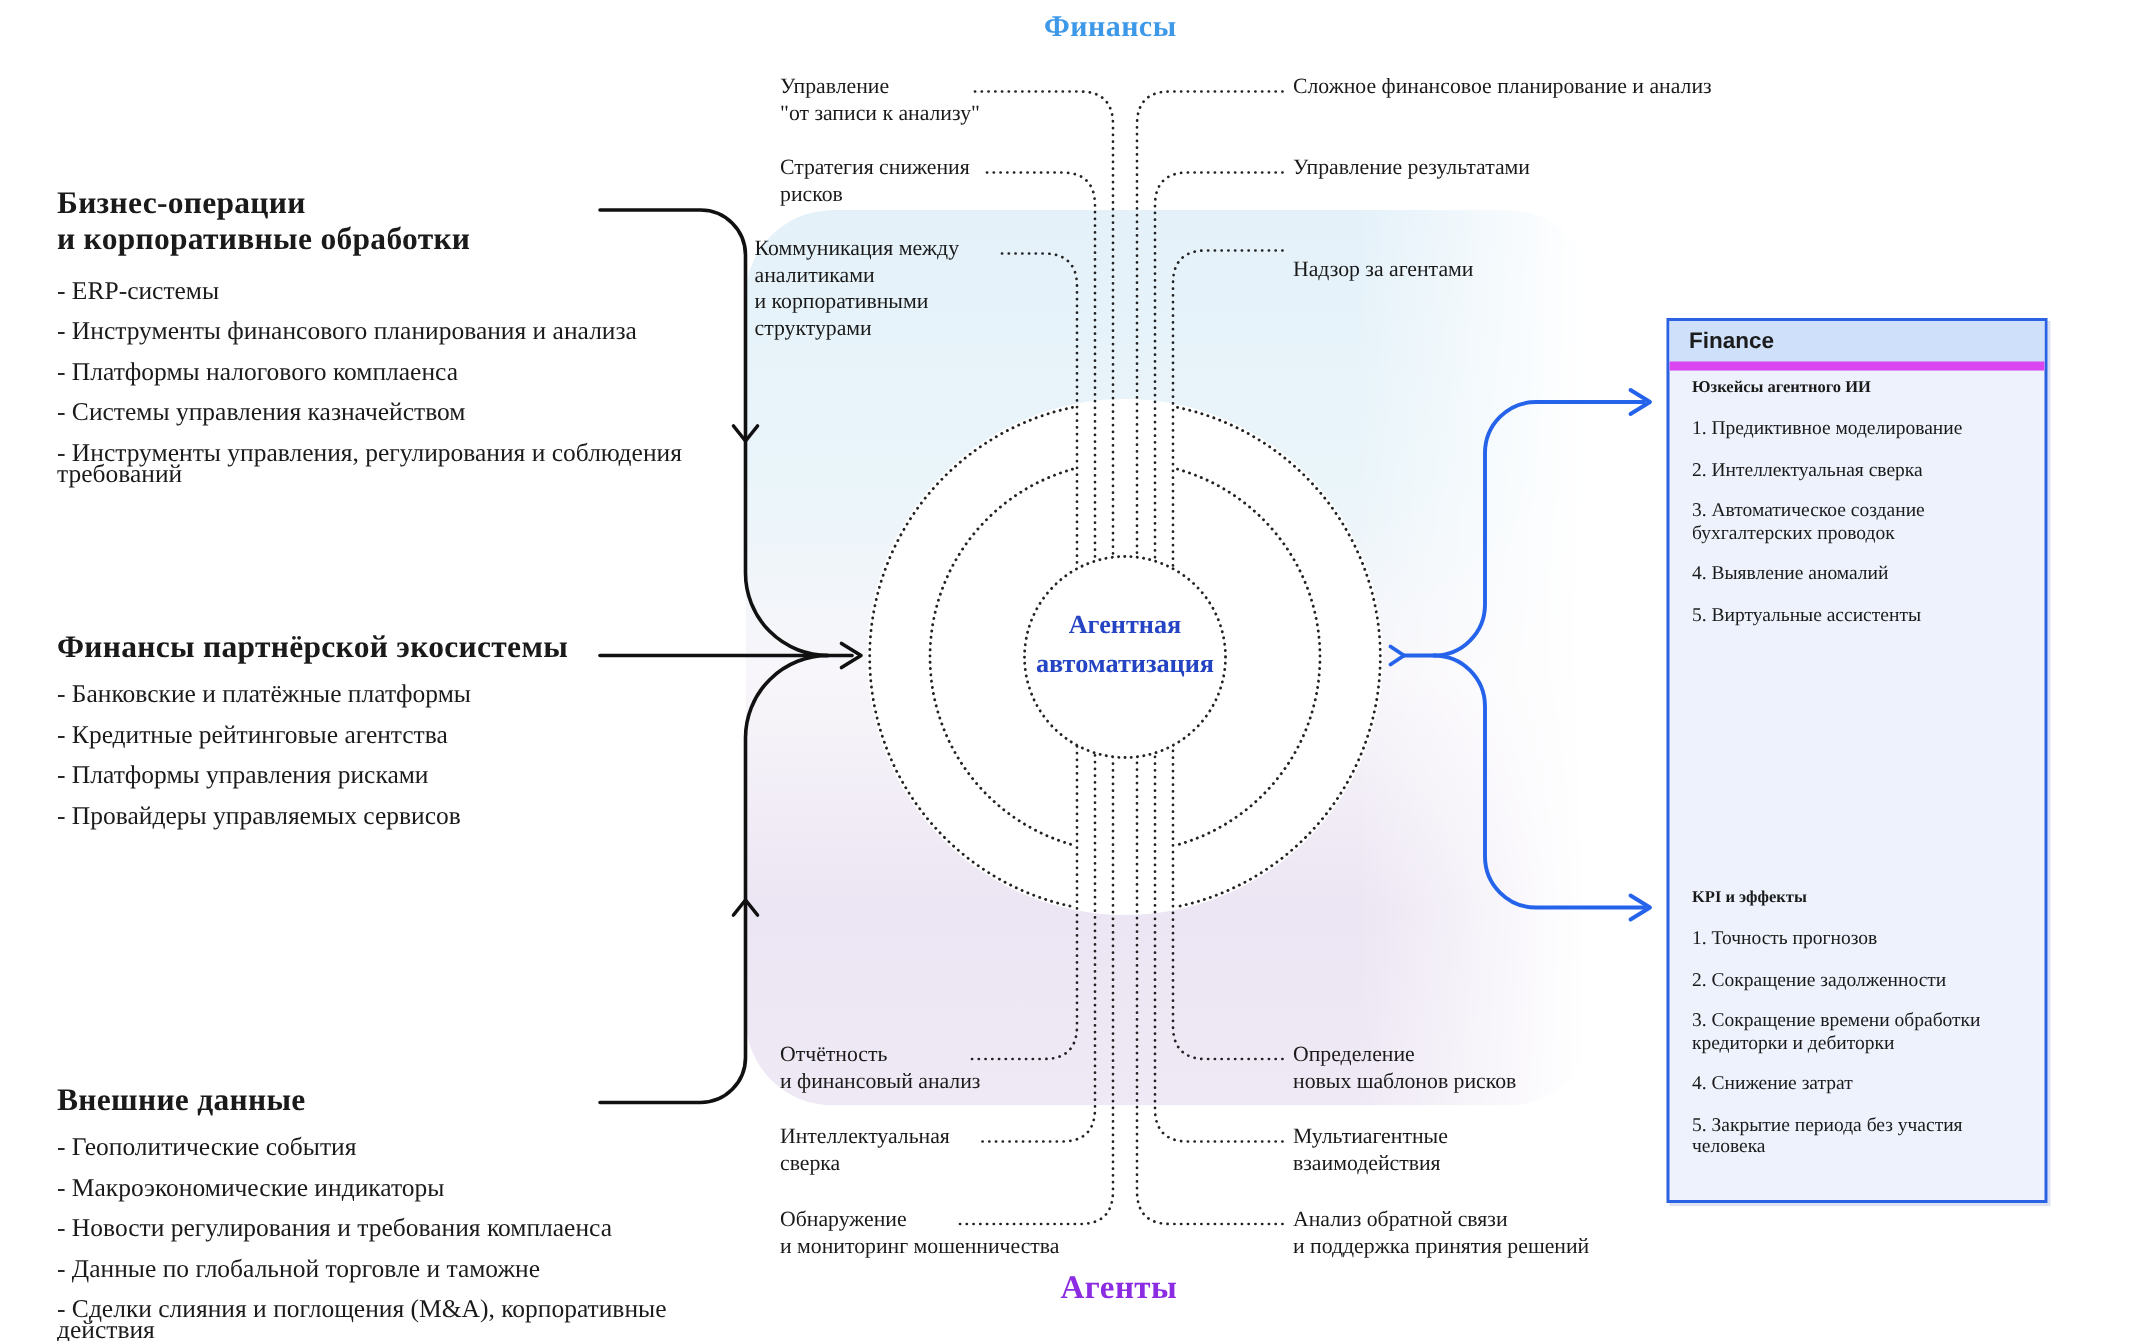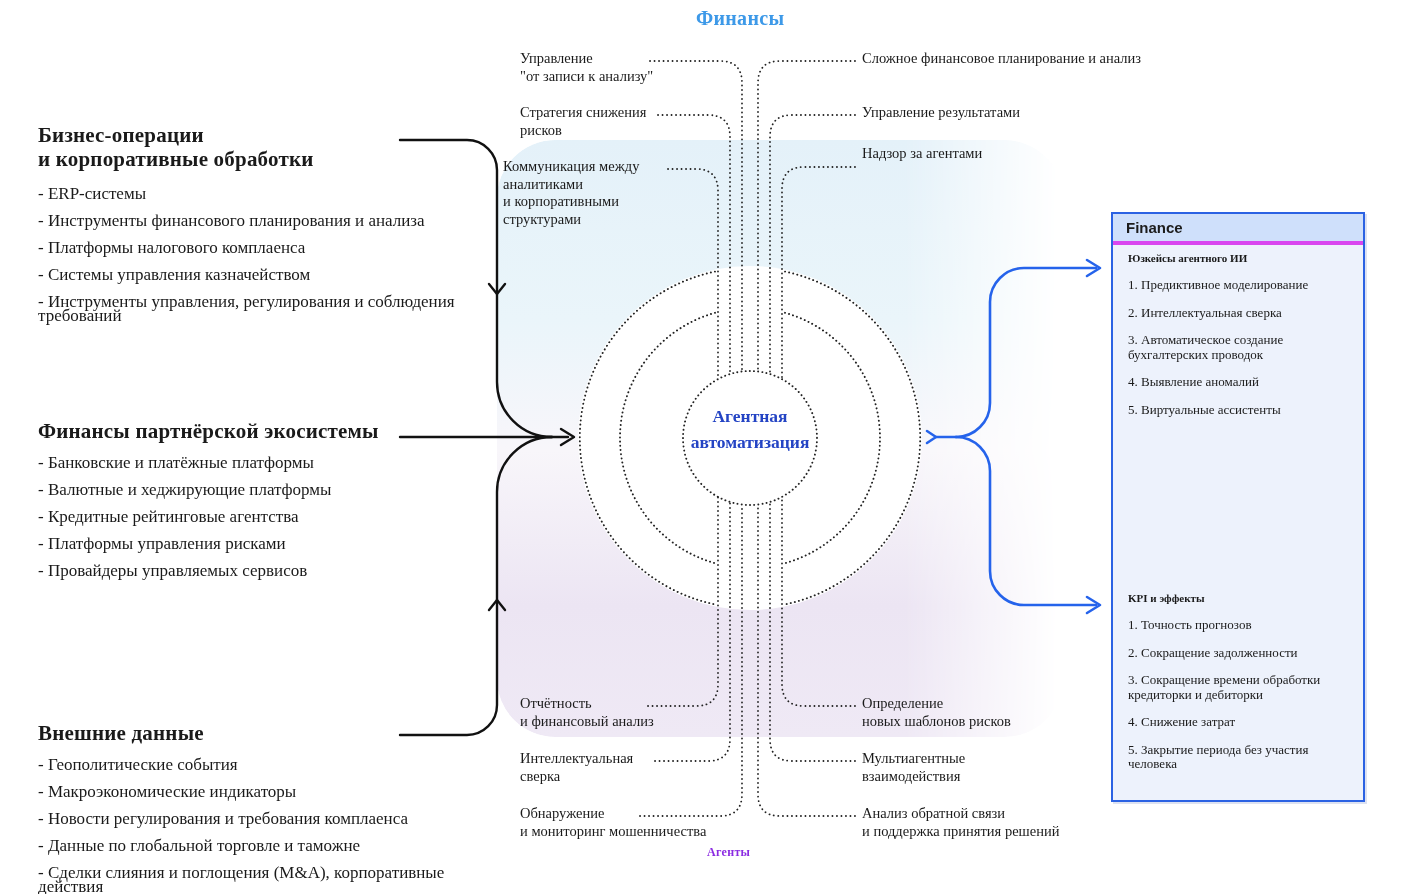--- a/index.html
+++ b/index.html
@@ -21,33 +21,33 @@
   
   .sec-title{
     font-weight:bold;font-size:21px;line-height:1.12;white-space:pre-line;letter-spacing:.2px;
   }
   .sec-items{font-size:17px;}
   .sec-items .sec-item{margin-bottom:13px;line-height:14px;}
   
   .lbl{font-size:14.5px;line-height:17.5px;white-space:pre-line;}
   
   .axis-top{font-weight:bold;font-size:20px;color:#3d99e8;letter-spacing:.3px;}
-  .axis-bottom{font-weight:bold;font-size:12px;color:#8b2be2;letter-spacing:.3px;}
+  .axis-bottom{font-weight:bold;font-size:22px;color:#8b2be2;letter-spacing:.3px;}
   .center-label{
     width:220px;text-align:center;font-weight:bold;font-size:17.5px;line-height:26px;
     color:#2444c4;white-space:pre-line;font-family:Liberation Serif, serif;
   }
   
   .panel{
     position:absolute;left:1111px;top:212px;width:254px;height:590px;z-index:2;
     background:#edf2fc;border:2px solid #2b62e3;box-sizing:border-box;
     box-shadow:2px 2px 0 rgba(120,140,200,.25);
   }
   .panel-header{
-    height:27px;background:#cfe0fb;border-bottom:4px solid #d946ef;
+    height:27px;background:#cfe0fb;border-bottom:6px solid #d946ef;
     font-family:"Liberation Sans","DejaVu Sans",sans-serif;font-weight:bold;font-size:15px;
     color:#1c1c1c;display:flex;align-items:center;padding-left:13px;
   }
   .panel-block{position:absolute;left:15px;width:226px;}
   .panel-block-title{font-weight:bold;font-size:11px;margin-bottom:14px;}
   .panel-item{font-size:13px;line-height:14.5px;margin-bottom:13px;}
 </style>
 </head>
 <body>
 
@@ -120,21 +120,20 @@
     <div class="sec-item">- Платформы налогового комплаенса</div>
     <div class="sec-item">- Системы управления казначейством</div>
     <div class="sec-item">- Инструменты управления, регулирования и соблюдения требований</div>
   </div>
 </div>
 
 <div class="txt" style="left:38px;top:420px;width:430px;">
   <div class="sec-title">Финансы партнёрской экосистемы</div>
   <div class="sec-items" style="margin-top:12px;">
     <div class="sec-item">- Банковские и платёжные платформы</div>
-    <div class="sec-item">- Валютные и хеджирующие платформы</div>
     <div class="sec-item">- Кредитные рейтинговые агентства</div>
     <div class="sec-item">- Платформы управления рисками</div>
     <div class="sec-item">- Провайдеры управляемых сервисов</div>
   </div>
 </div>
 
 <div class="txt" style="left:38px;top:722px;width:430px;">
   <div class="sec-title">Внешние данные</div>
   <div class="sec-items" style="margin-top:12px;">
     <div class="sec-item">- Геополитические события</div>
@@ -149,21 +148,21 @@
 "от записи к анализу"</div>
 <div class="txt lbl" style="left:520px;top:104px;">Стратегия снижения
 рисков</div>
 <div class="txt lbl" style="left:503px;top:158px;">Коммуникация между
 аналитиками
 и корпоративными
 структурами</div>
 
 <div class="txt lbl" style="left:862px;top:50px;">Сложное финансовое планирование и анализ</div>
 <div class="txt lbl" style="left:862px;top:104px;">Управление результатами</div>
-<div class="txt lbl" style="left:862px;top:145px;">Надзор за агентами</div>
+<div class="txt lbl" style="left:862px;top:172px;">Надзор за агентами</div>
 
 <div class="txt lbl" style="left:520px;top:695px;">Отчётность
 и финансовый анализ</div>
 <div class="txt lbl" style="left:520px;top:750px;">Интеллектуальная
 сверка</div>
 <div class="txt lbl" style="left:520px;top:805px;">Обнаружение
 и мониторинг мошенничества</div>
 
 <div class="txt lbl" style="left:862px;top:695px;">Определение
 новых шаблонов рисков</div>

